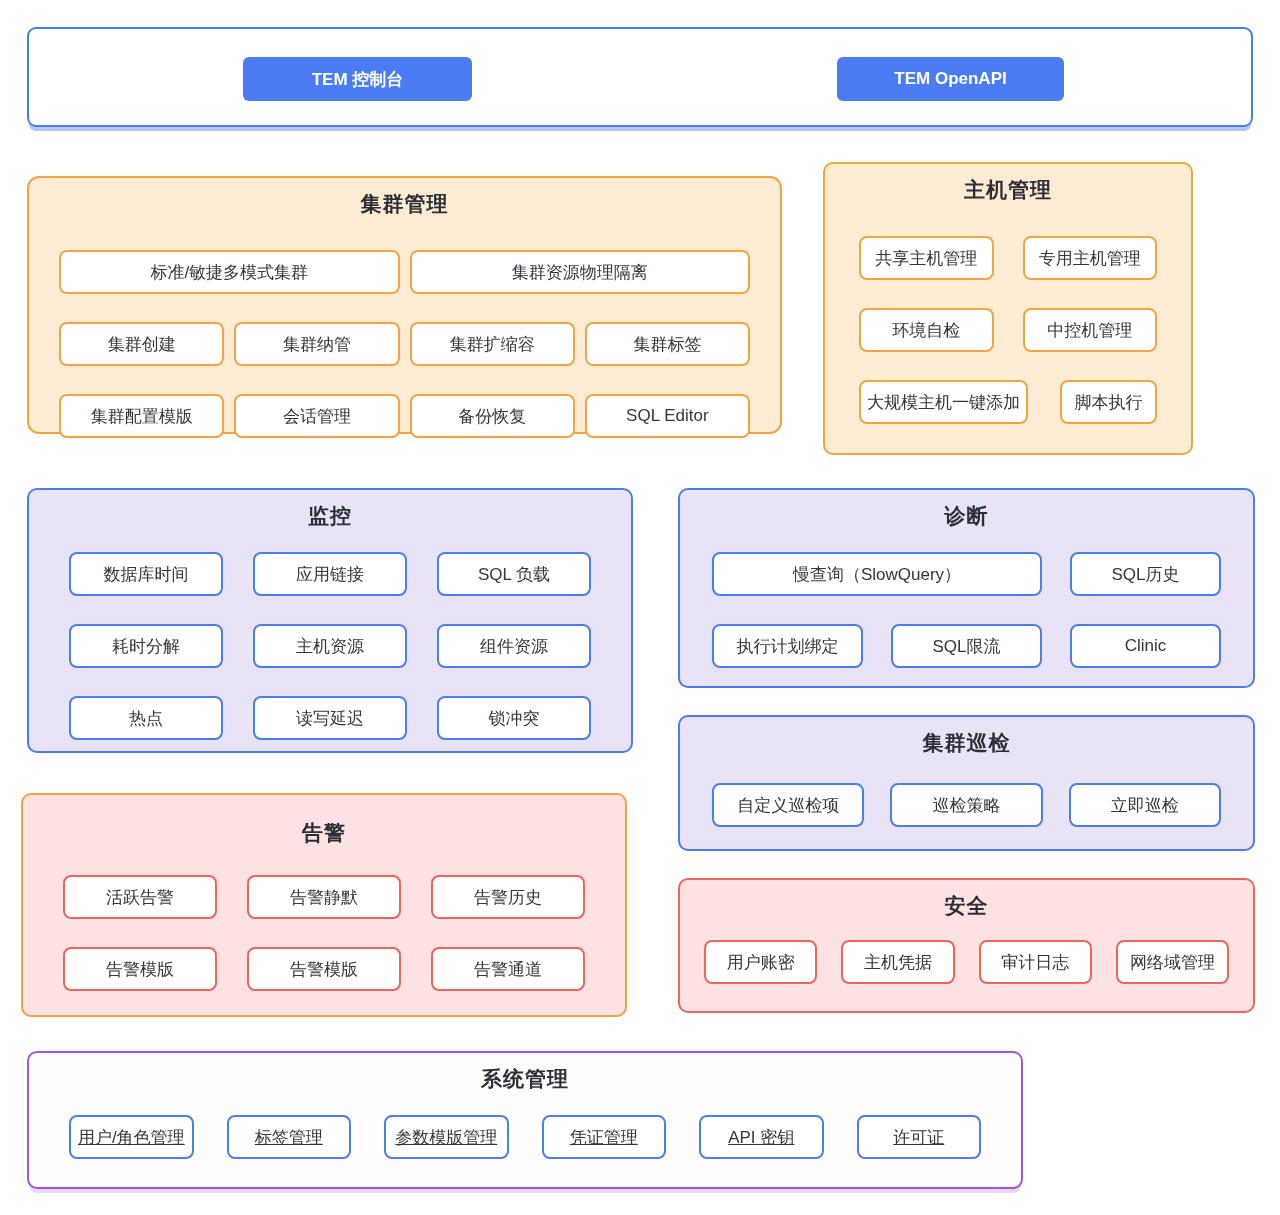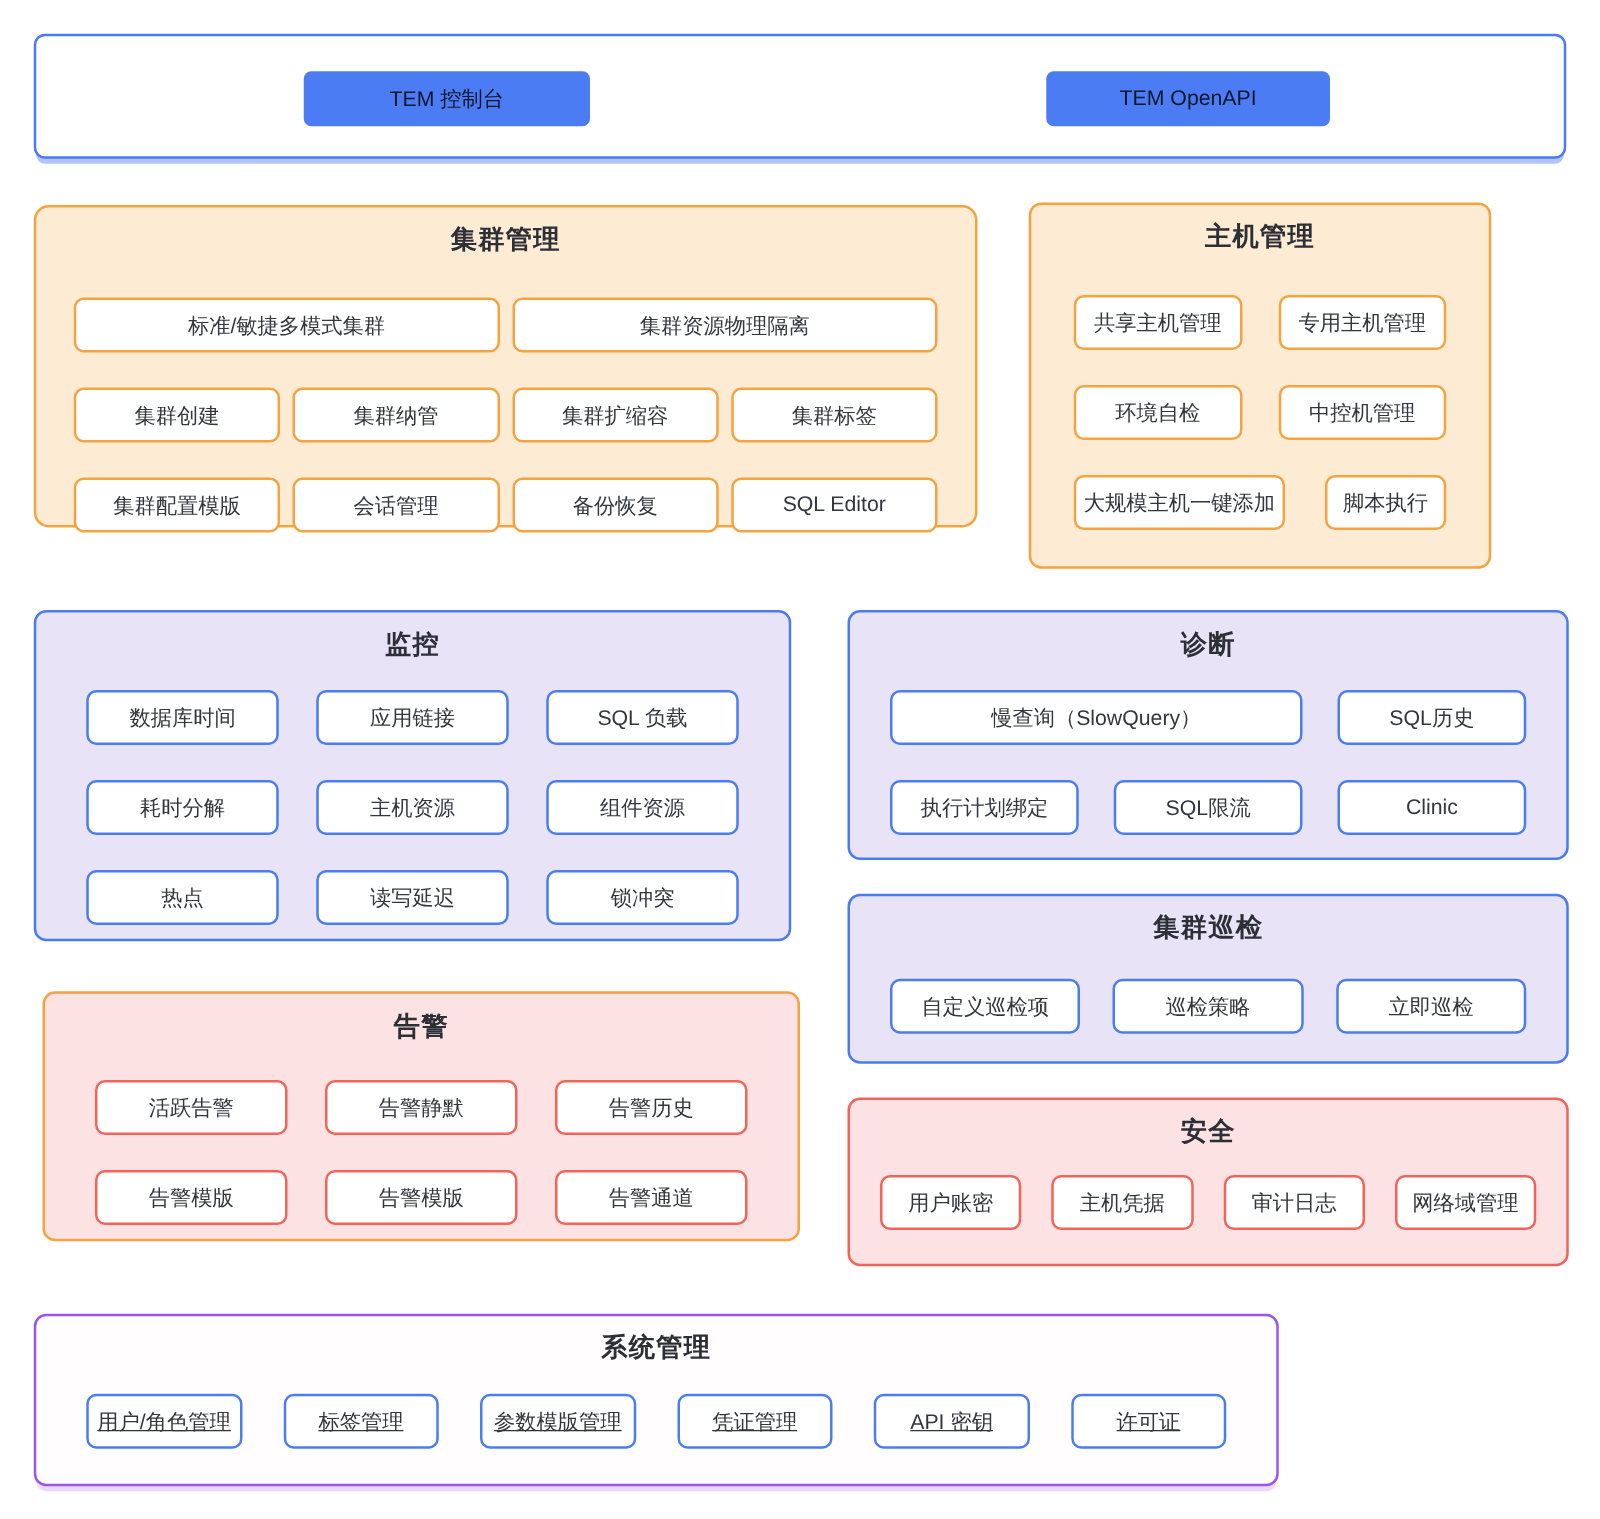--- a/index.html
+++ b/index.html
@@ -11,21 +11,21 @@
   .canvas { position:relative; width:1280px; height:1215px; overflow:hidden; }
 
   
   .panel-top {
     position:absolute; left:27px; top:27px; width:1226px; height:100px;
     background:#ffffff; border:2px solid #4a7bf7; border-radius:9px;
     box-sizing:border-box; box-shadow:0 6px 0 -2px #b3c6fb;
   }
   .btn-blue {
     position:absolute; height:44px; background:#4b7cf3; border-radius:6px;
-    color:#0f172a; font-size:17px; display:flex; align-items:center; justify-content:center;
+    color:#ffffff; font-size:17px; display:flex; align-items:center; justify-content:center;font-weight:bold;
   }
   #btn-console { left:214px; top:28px; width:229px; }
   #btn-openapi { left:808px; top:28px; width:227px; }
 
   
   .section {
     position:absolute; box-sizing:border-box; border-radius:10px;
     border:2px solid transparent; padding:12px 30px 0;
   }
   .section h2 {
@@ -41,39 +41,39 @@
   .item {
     background:#ffffff; border:2px solid #ccc; border-radius:8px; height:44px;
     display:flex; align-items:center; justify-content:center;
     font-size:17px; color:#33363d; box-sizing:border-box; white-space:nowrap;
   }
   .b-orange { border-color:#f5a341; }
   .b-blue   { border-color:#4a7df0; }
   .b-red    { border-color:#f2635a; }
   .span2 { grid-column:span 2; }
 
-  #sec-cluster { left:27px;  top:164px;  width:755px;  height:258px;border-radius:12px; }
+  #sec-cluster { left:27px;  top:176px;  width:755px;  height:258px;border-radius:12px; }
   .grid-cluster { display:grid; grid-template-columns:repeat(4,1fr); gap:28px 10px; margin-top:32px; }
 
   #sec-host { left:823px; top:162px; width:370px; height:293px; padding:12px 34px 0; }
   .grid-host { display:grid; grid-template-columns:1fr 1fr; gap:28px 29px; margin-top:32px; }
   .row-host3 { display:flex; gap:32px; margin-top:28px; }
   .row-host3 .w-wide { flex:1.77; }
   .row-host3 .w-narrow { flex:1; }
 
   #sec-monitor { left:27px; top:488px; width:606px; height:265px; padding:12px 40px 0; }
   .grid-monitor { display:grid; grid-template-columns:repeat(3,1fr); gap:28px 30px; margin-top:22px; }
 
   #sec-diagnosis { left:678px; top:488px; width:577px; height:200px; padding:12px 32px 0; }
   .grid-diag { display:grid; grid-template-columns:repeat(3,1fr); gap:28px 28px; margin-top:22px; }
 
   #sec-inspection { left:678px; top:715px; width:577px; height:136px; padding:12px 32px 0; }
   .grid-inspect { display:grid; grid-template-columns:repeat(3,1fr); gap:26px; margin-top:26px; }
 
-  #sec-alert { left:34px; top:793px; width:606px; height:200px; padding:13px 40px 0; }
+  #sec-alert { left:21px; top:793px; width:606px; height:224px; padding:24px 40px 0; }
   .grid-alert { display:grid; grid-template-columns:repeat(3,1fr); gap:28px 30px; margin-top:28px; }
 
   #sec-security { left:678px; top:878px; width:577px; height:135px; padding:12px 24px 0; }
   .grid-security { display:grid; grid-template-columns:repeat(4,1fr); gap:24px; margin-top:20px; }
 
   #sec-system { left:27px; top:1051px; width:996px; height:138px; padding:12px 40px 0; }
   .grid-system { display:grid; grid-template-columns:repeat(6,1fr); gap:33px; margin-top:22px;text-decoration:underline; }
 </style>
 </head>
 <body>

